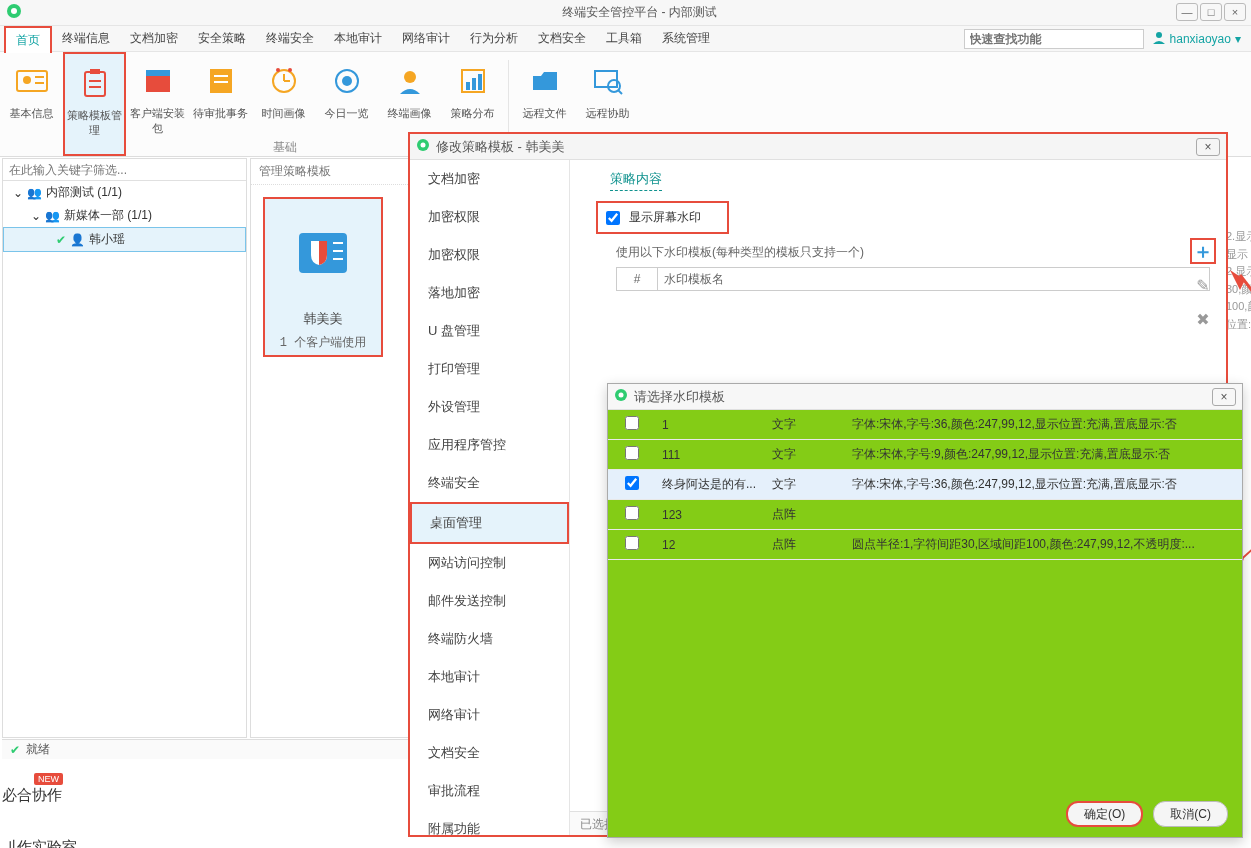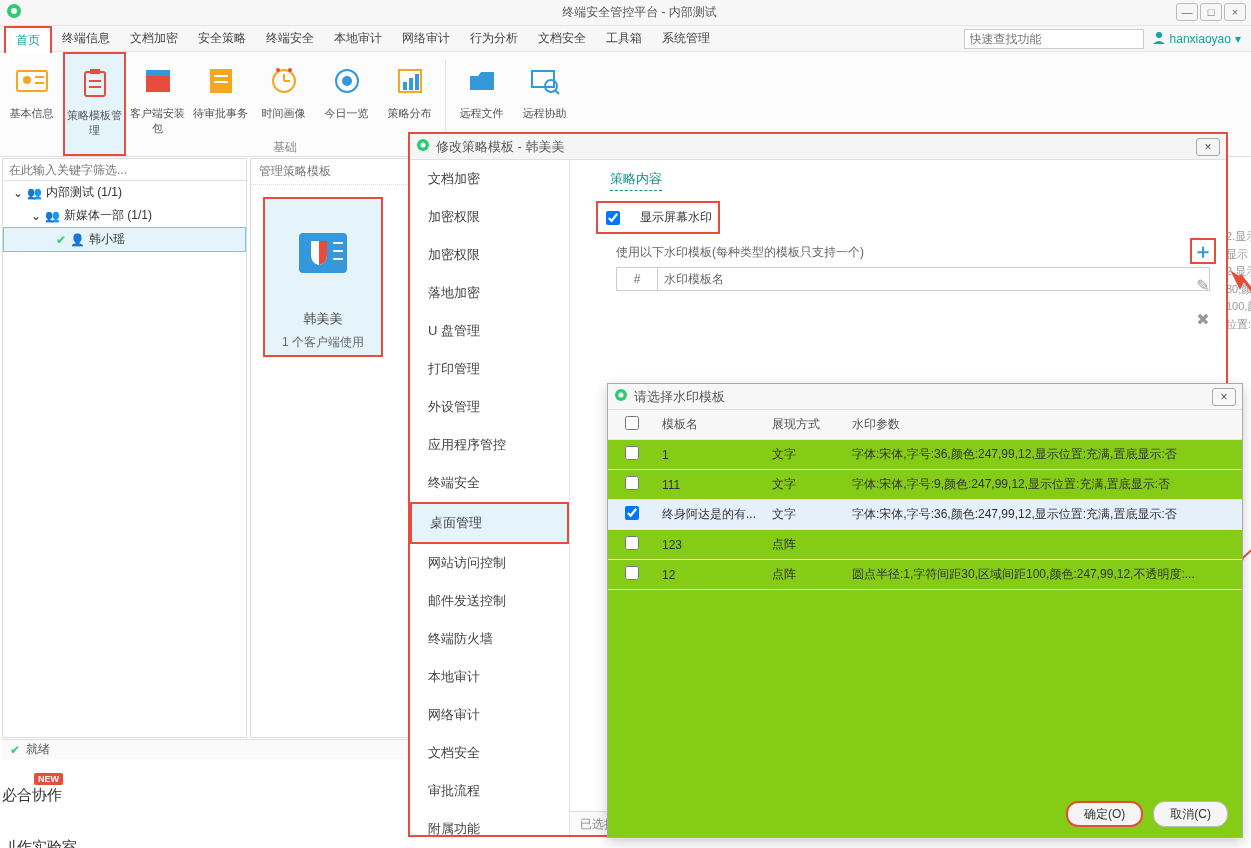--- a/index.html
+++ b/index.html
@@ -9,21 +9,21 @@
 .title-bar { height: 26px; display: flex; align-items: center; background: #f7f7f7; border-bottom: 1px solid #e5e5e5; position: relative; }
 .title-bar .app-icon { margin: 0 6px; }
 .title-bar .title { flex: 1; text-align: center; color: #555; }
 .win-ctrls { position: absolute; right: 5px; top: 3px; display: flex; gap: 2px; }
 .win-ctrls span { display: inline-flex; width: 22px; height: 18px; border: 1px solid #bbb; border-radius: 3px; align-items: center; justify-content: center; color: #666; font-size: 11px; }
 
 
 .topbar { height: 26px; display: flex; align-items: center; background: #f7f7f7; border-bottom: 1px solid #e5e5e5; padding-left: 4px; }
 .tab { padding: 4px 10px; color: #444; cursor: pointer; }
 .tab.active { color: #14a4a4; border: 2px solid #e74c3c; border-bottom: none; background: #fff; position: relative; top: 1px; }
-.topbar-search { margin-left: auto; margin-right: 8px; width: 180px; height: 20px; border: 1px solid #ccc; padding: 2px 5px; font-size: 12px; color: #999; }
+.topbar-search { margin-left: auto; margin-right: 8px; width: 180px; height: 20px; border: 1px solid #ccc; padding: 2px 5px; font-size: 12px; color: #999; font-weight: bold; }
 .userbox { color: #14a4a4; margin-right: 10px; display: flex; align-items: center; gap: 4px; }
 
 
 .ribbon { height: 105px; background: #fcfcfc; border-bottom: 1px solid #ddd; display: flex; }
 .ribbon-btn { width: 63px; text-align: center; padding-top: 10px; cursor: pointer; }
 .ribbon-btn .icon { height: 38px; display: flex; align-items: center; justify-content: center; }
 .ribbon-btn .lbl { font-size: 11px; color: #555; margin-top: 6px; }
 .ribbon-btn.active { background: #e5f3fb; border: 2px solid #e74c3c; }
 .ribbon-group-label { position: absolute; top: 139px; left: 0; width: 570px; text-align: center; color: #888; font-size: 12px; }
 .vdiv { width: 1px; background: #e5e5e5; margin: 8px 4px; }
@@ -37,44 +37,44 @@
 .tree-node.level3 { padding-left: 52px; background: #e5f3fb; border: 1px solid #7ac4ea; }
 .icon-ppl { color: #14a4a4; }
 .icon-user { color: #14a4a4; }
 
 
 .tpl-area { position: absolute; top: 158px; left: 250px; width: 395px; height: 580px; border: 1px solid #ddd; }
 .tpl-label { padding: 4px 8px; color: #777; font-size: 12px; border-bottom: 1px dotted #ddd; }
 .tpl-card { width: 120px; height: 160px; margin: 12px 0 0 12px; border: 2px solid #e74c3c; background: #e5f3fb; text-align: center; padding-top: 30px; }
 .tpl-card .tpl-icon { margin: 0 auto 30px; }
 .tpl-card .tpl-name { color: #444; font-size: 13px; margin-bottom:6px; }
-.tpl-card .tpl-count { color: #666; font-size: 12px; }
+.tpl-card .tpl-count { color: #666; font-size: 12px; font-family: Liberation Mono, monospace; }
 
 
 .status-bar { position: absolute; left: 2px; top: 739px; width: 1185px; height: 20px; border-top: 1px solid #ddd; background: #fafafa; display: flex; align-items: center; gap: 6px; padding-left: 8px; color: #555; }
 .status-bar .chk { color: #2ecc71; }
 
 
-.badge-new { position: absolute; left: 34px; top: 773px; background: #e74c3c; color: #fff; font-size: 9px; padding: 1px 4px; border-radius: 2px; font-weight: bold; }
+.badge-new { position: absolute; left: 34px; top: 773px; background: #e74c3c; color: #fff; font-size: 9px; padding: 1px 4px; border-radius: 2px; }
 .bottom-t1 { position: absolute; left: 2px; top: 786px; font-size: 15px; }
 .bottom-t2 { position: absolute; left: 2px; top: 838px; font-size: 15px; }
 
 
 .dlg1 { position: absolute; left: 408px; top: 132px; width: 820px; height: 705px; border: 2px solid #e74c3c; background: #fff; }
 .dlg-head { height: 26px; background: #f5f5f5; display: flex; align-items: center; padding: 0 6px; border-bottom: 1px solid #e0e0e0; }
 .dlg-head .dlg-icon { margin-right: 6px; }
 .dlg-head .dlg-title { color: #555; font-size: 13px; }
 .dlg-head .dlg-close { margin-left: auto; width: 24px; height: 18px; border: 1px solid #aaa; border-radius: 3px; display: flex; align-items:center; justify-content:center; color:#555;}
 .dlg1-body { display: flex; height: calc(100% - 26px); }
 .side-menu { width: 160px; border-right: 1px solid #e5e5e5; }
 .smenu-item { padding: 10px 18px; cursor: pointer; color: #444; font-size: 13px; }
 .smenu-item.active { background: #e5f3fb; border: 2px solid #e74c3c; }
 .policy-content { flex: 1; padding: 10px 16px 0 16px; position: relative; }
 .section-title { color: #0f928e; font-size: 13px; border-bottom: 1px dashed #0f928e; display:inline-block; padding-bottom:2px;margin-left:24px; }
-.checkbox-row { margin: 10px 0 10px 10px; display: inline-flex; align-items: center; gap: 20px; border: 2px solid #e74c3c; padding: 6px 6px 6px 8px; }
+.checkbox-row { margin: 10px 0 10px 10px; display: inline-flex; align-items: center; gap: 9px; border: 2px solid #e74c3c; padding: 6px 26px 6px 8px; }
 .sub-note { margin-left: 30px; color: #666; }
 .wm-table-head { margin: 6px 0 0 30px; border: 1px solid #ccc; height: 24px; display: flex; align-items: center; }
 .wm-table-head .c1 { width: 40px; text-align: center; color: #666; }
 .wm-table-head .c2 { flex: 1; padding-left: 6px; color: #666; border-left:1px solid #ccc; height:100%; display:flex; align-items:center;}
 .tool-col { position: absolute; right: 10px; top: 78px; display:flex; flex-direction:column; gap:8px; align-items:center;}
 .tool-btn { width: 26px; height: 26px; display:flex; align-items:center; justify-content:center; }
 .add-btn { border: 2px solid #e74c3c; color:#3498db; font-size:20px; font-weight:bold;}
 .edit-btn { color: #999; font-size: 16px; }
 .del-btn { color: #999; font-size: 16px; }
 .red-arrow-svg { position:absolute; left:660px; top:110px; pointer-events:none; }
@@ -196,20 +196,29 @@
     <div class="lbl">时间画像</div>
   </div>
   <div class="ribbon-btn">
     <div class="icon">
         <svg width="36" height="30">
           <circle cx="18" cy="15" r="11" fill="none" stroke="#3498db" stroke-width="2"></circle>
           <circle cx="18" cy="15" r="5" fill="#3498db"></circle>
         </svg>
       </div>
     <div class="lbl">今日一览</div>
+  </div>
+  <div class="ribbon-btn">
+    <div class="icon">
+        <svg width="36" height="30">
+          <circle cx="18" cy="11" r="6" fill="#f5a623"></circle>
+          <path d="M8 28 Q18 18 28 28" fill="#3498db"></path>
+        </svg>
+      </div>
+    <div class="lbl">终端画像</div>
   </div>
   <div class="ribbon-btn">
     <div class="icon">
         <svg width="36" height="30">
           <rect x="7" y="4" width="22" height="22" fill="none" stroke="#f5a623" stroke-width="2"></rect>
           <rect x="11" y="16" width="4" height="8" fill="#3498db"></rect>
           <rect x="17" y="12" width="4" height="12" fill="#3498db"></rect>
           <rect x="23" y="8" width="4" height="16" fill="#3498db"></rect>
         </svg>
       </div>
@@ -351,26 +360,20 @@
 
 <div class="dlg2">
   <div class="dlg-head">
     <span class="dlg-icon"><svg width="14" height="14">
           <circle cx="7" cy="7" r="6" fill="#2ecc71"></circle>
           <circle cx="7" cy="7" r="2.5" fill="#fff"></circle>
         </svg></span>
     <span class="dlg-title">请选择水印模板</span>
     <span class="dlg-close">×</span>
   </div>
-  <div class="tbl-head">
-    <div class="cell-chk"><input type="checkbox" style="accent-color: rgb(52, 152, 219);"></div>
-    <div class="cell-name">模板名</div>
-    <div class="cell-mode">展现方式</div>
-    <div class="cell-param">水印参数</div>
-  </div>
   <div id="wm-rows">
       <div class="tbl-row">
         <div class="cell-chk"><input type="checkbox" style=""></div>
         <div class="cell-name">1</div>
         <div class="cell-mode">文字</div>
         <div class="cell-param">字体:宋体,字号:36,颜色:247,99,12,显示位置:充满,置底显示:否</div>
       </div>
       <div class="tbl-row">
         <div class="cell-chk"><input type="checkbox" style=""></div>
         <div class="cell-name">111</div>

